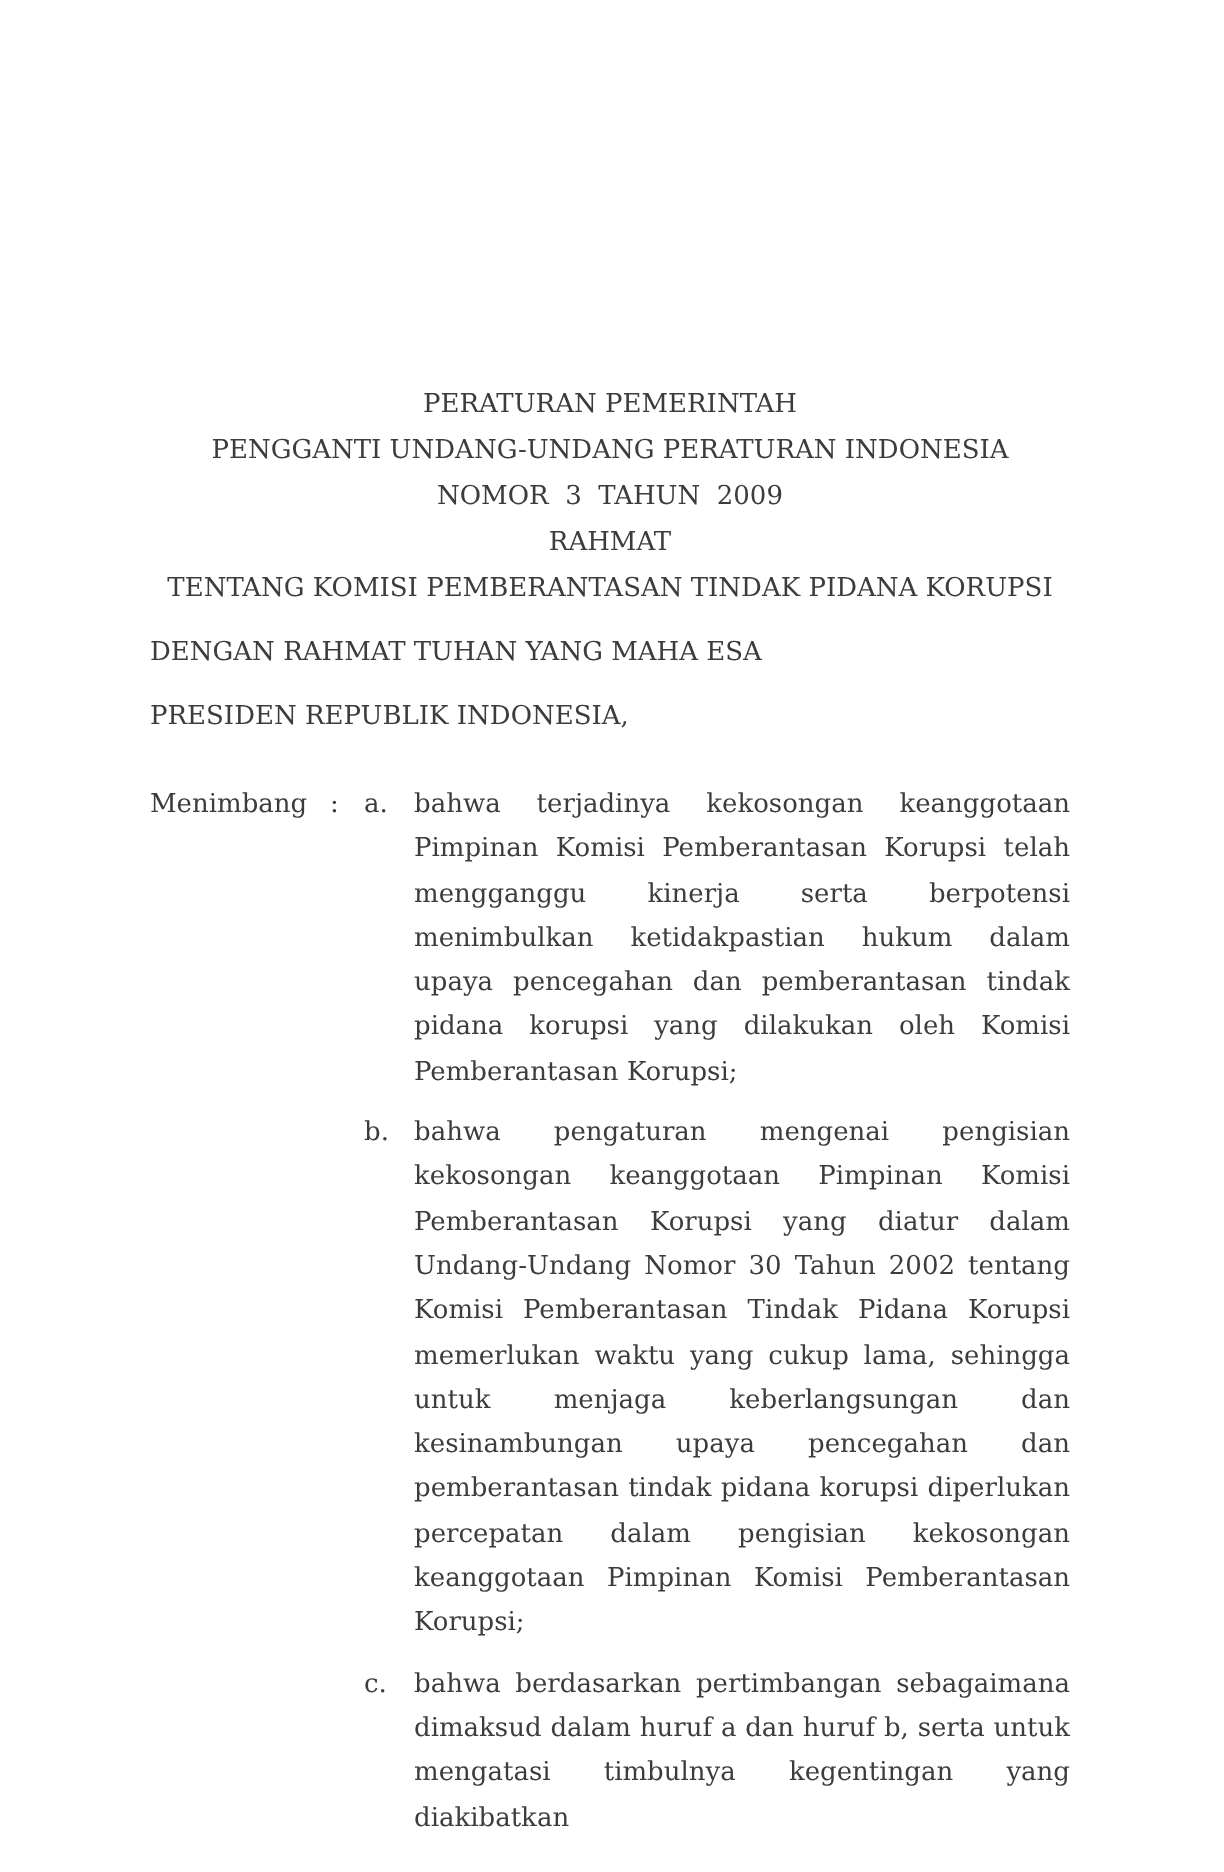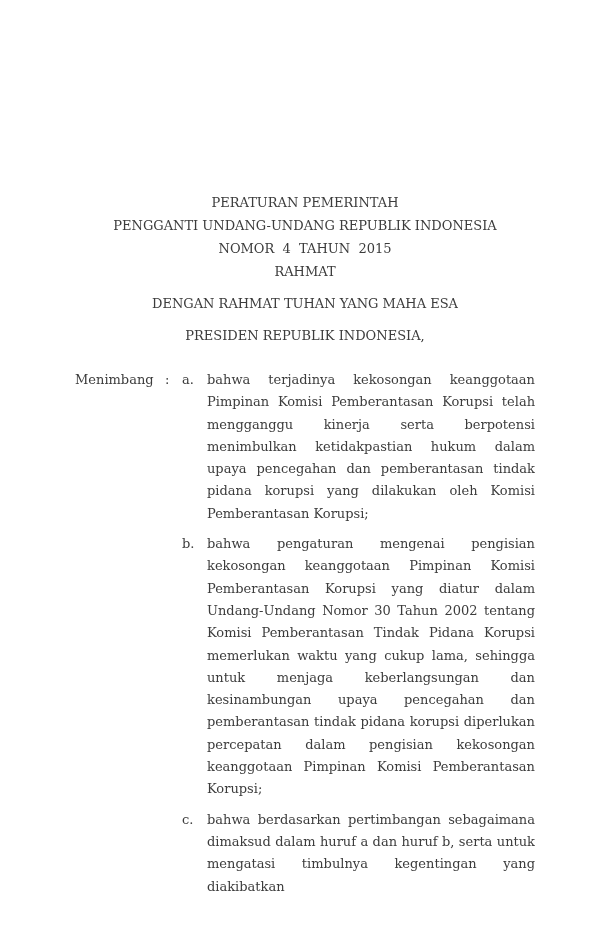--- a/index.html
+++ b/index.html
@@ -21,26 +21,25 @@
     overflow: hidden;
   }
   .title-block {
     text-align: center;
     line-height: 23px;
   }
   .title-line {
     white-space: pre-wrap;
   }
   .invocation {
-    text-align: center;
     line-height: 23px;
     margin-top: 9px;
   }
   .authority {
-    text-align: center;
+    text-align: left;
     line-height: 23px;
     margin-top: 9px;
   }
   .considering {
     display: flex;
     margin-top: 22px;
     line-height: 22.3px;
   }
   .considering .label {
     flex: none;
@@ -69,23 +68,24 @@
     text-align: justify;
   }
 </style>
 </head>
 <body>
 
 <div class="page">
 
   <header class="title-block">
     <div class="title-line">PERATURAN PEMERINTAH</div>
-    <div class="title-line">PENGGANTI UNDANG-UNDANG REPUBLIK INDONESIA</div>
-    <div class="title-line">NOMOR  4  TAHUN  2015</div>
+    <div class="title-line">PENGGANTI UNDANG-UNDANG PERATURAN INDONESIA</div>
+    <div class="title-line">NOMOR  3  TAHUN  2009</div>
     <div class="title-line">RAHMAT</div>
+    <div class="title-line">TENTANG KOMISI PEMBERANTASAN TINDAK PIDANA KORUPSI</div>
   </header>
 
   <div class="invocation">DENGAN RAHMAT TUHAN YANG MAHA ESA</div>
 
   <div class="authority">PRESIDEN REPUBLIK INDONESIA,</div>
 
   <section class="considering">
     <div class="label">Menimbang</div>
     <div class="colon">:</div>
     <div class="items">

